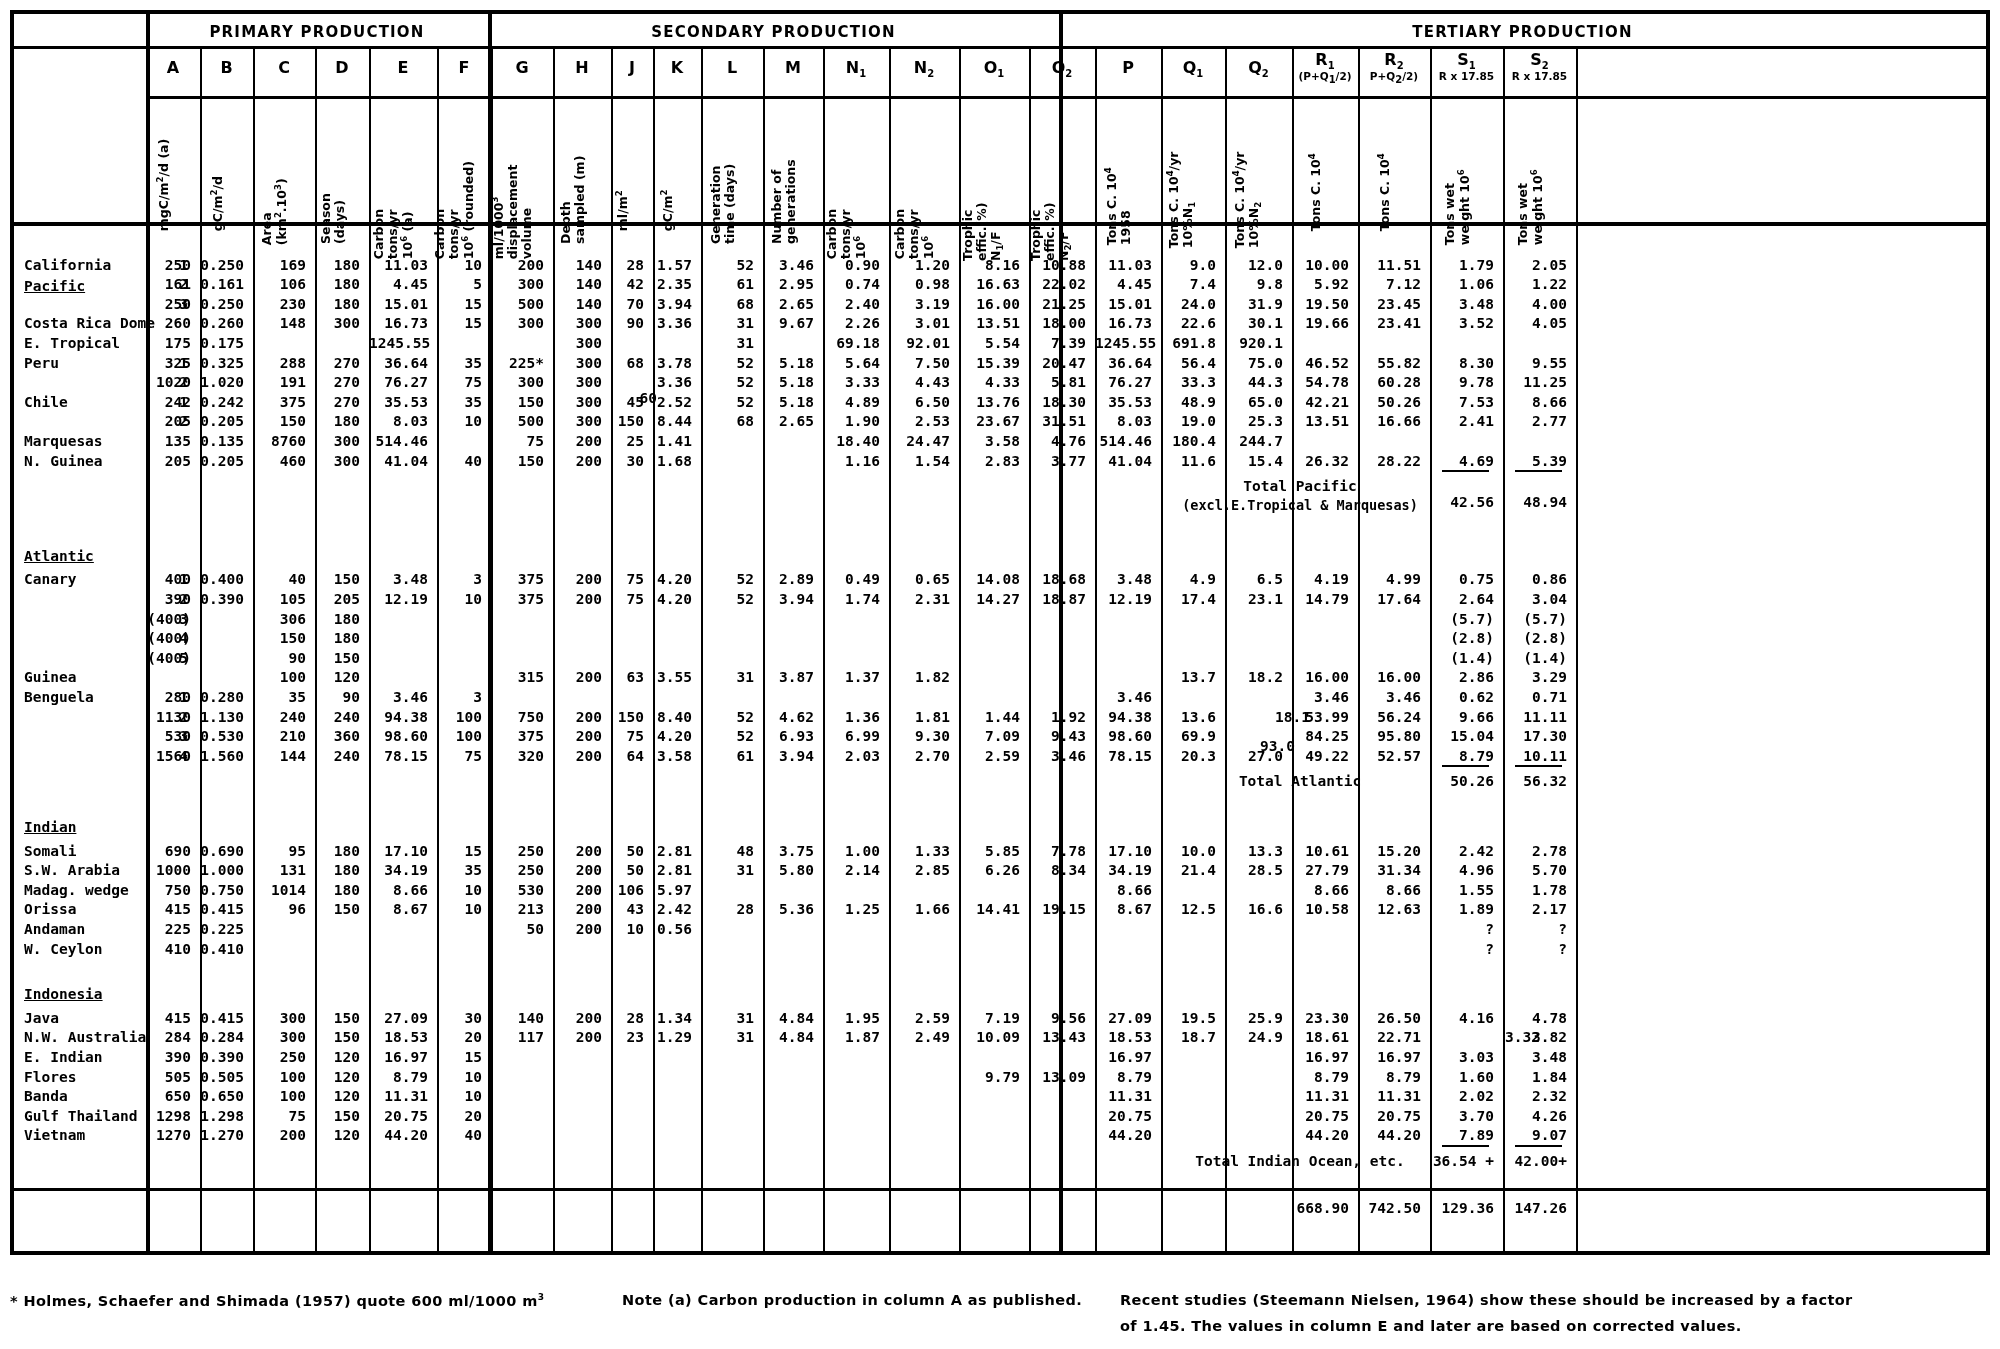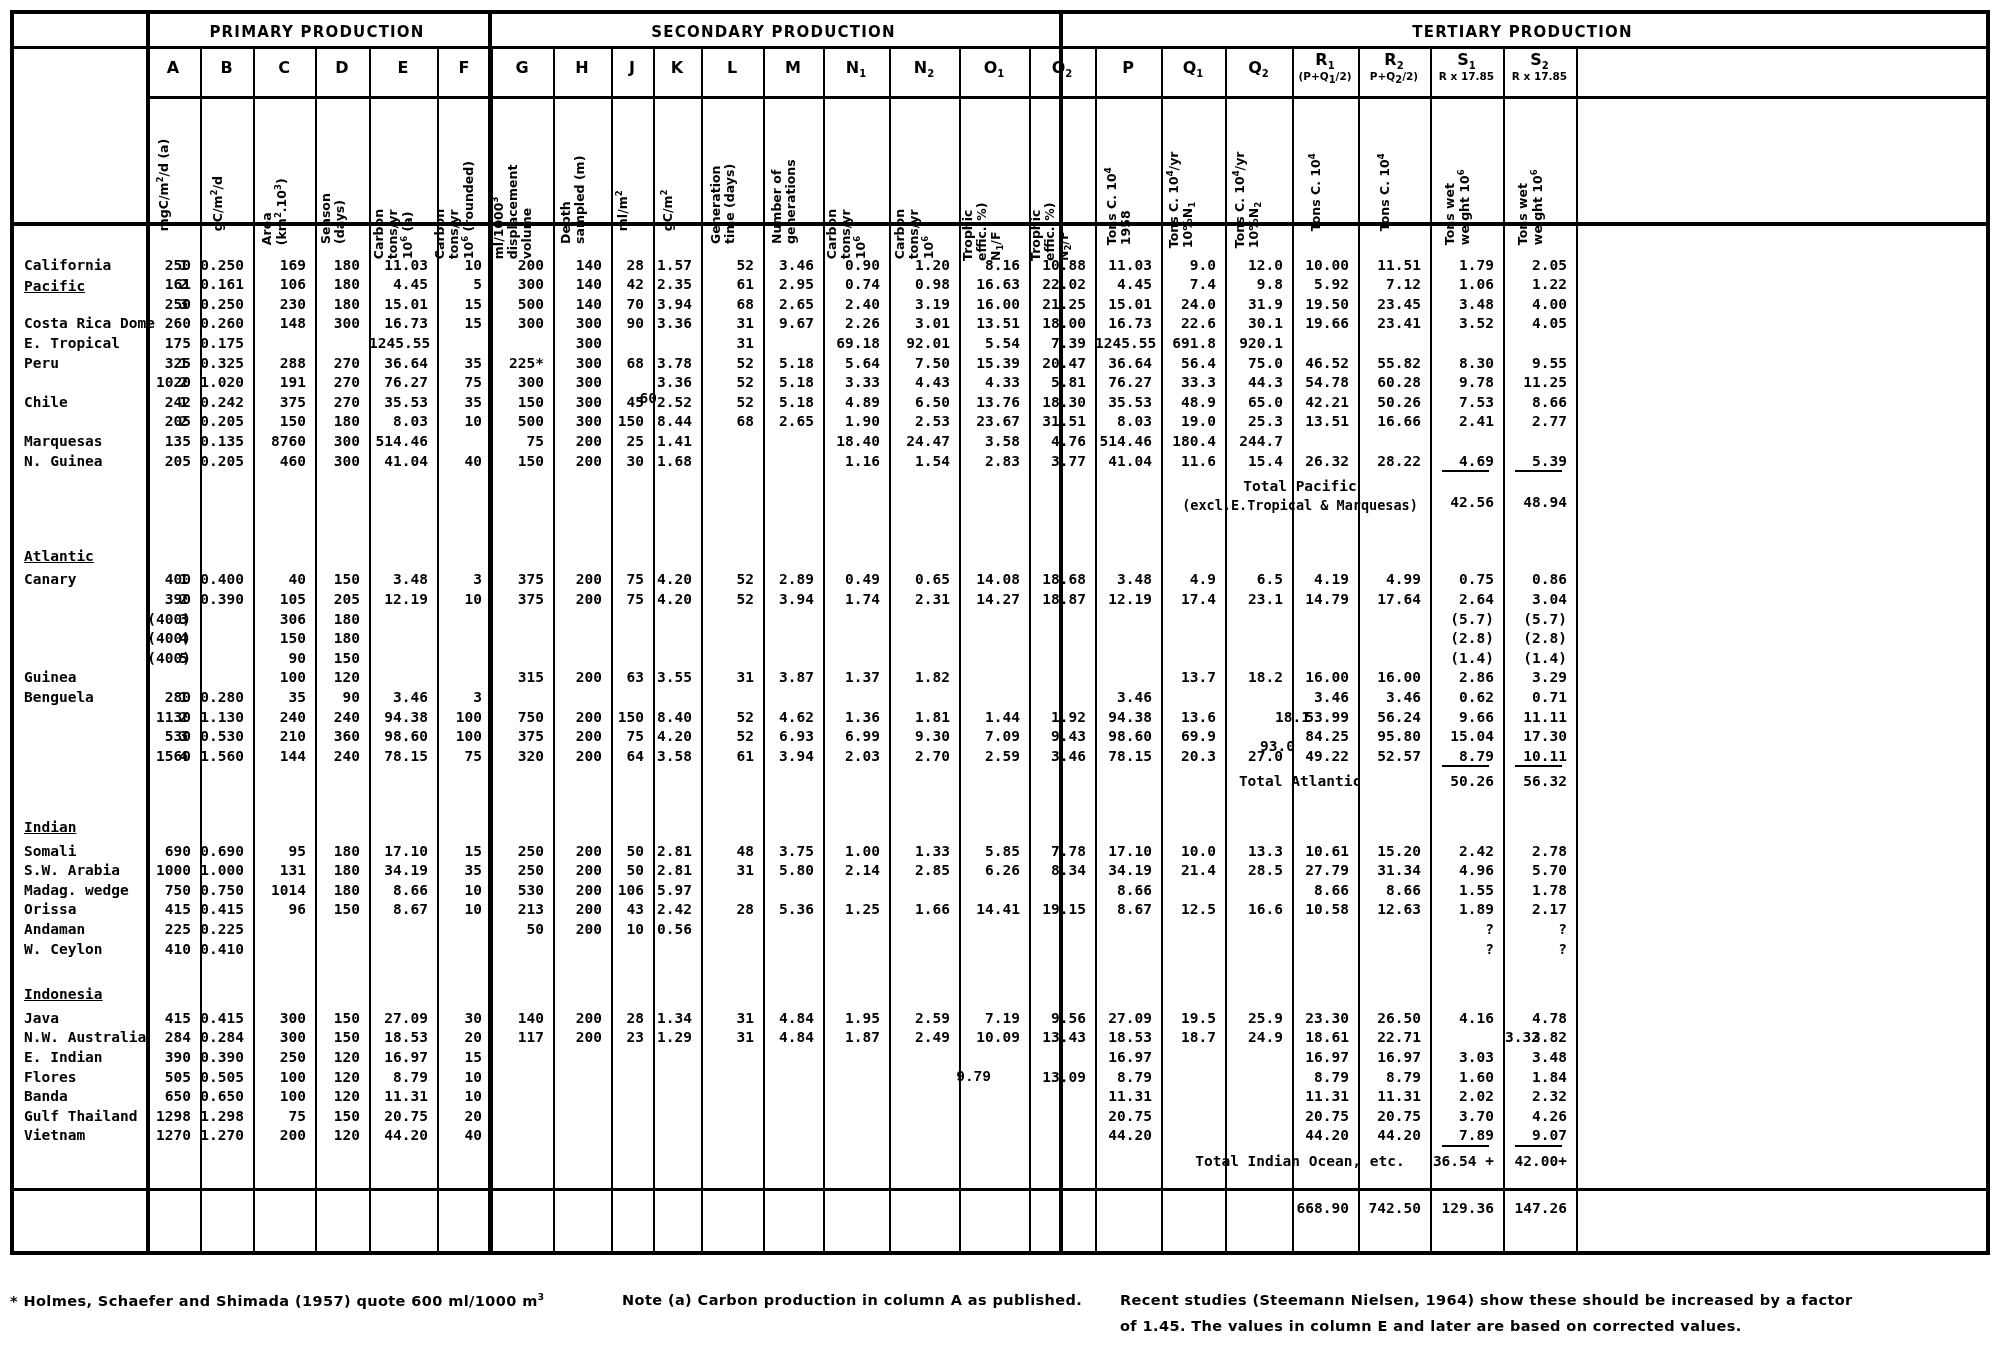--- a/index.html
+++ b/index.html
@@ -713,21 +713,21 @@
       <div class="num" style="left: 1358px; top: 1049px; width: 63px;">16.97</div>
       <div class="num" style="left: 1430px; top: 1049px; width: 64px;">3.03</div>
       <div class="num" style="left: 1503px; top: 1049px; width: 64px;">3.48</div>
       <div class="rowname" style="left: 24px; top: 1068.6px;">Flores</div>
       <div class="num" style="left: 146px; top: 1068.6px; width: 45px;">505</div>
       <div class="num" style="left: 200px; top: 1068.6px; width: 44px;">0.505</div>
       <div class="num" style="left: 253px; top: 1068.6px; width: 53px;">100</div>
       <div class="num" style="left: 315px; top: 1068.6px; width: 45px;">120</div>
       <div class="num" style="left: 369px; top: 1068.6px; width: 59px;">8.79</div>
       <div class="num" style="left: 437px; top: 1068.6px; width: 45px;">10</div>
-      <div class="num" style="left: 930px; top: 1068.6px; width: 61px; font-family: Liberation Mono, monospace;">9.79</div>
+      <div class="num" style="left: 959px; top: 1068.6px; width: 61px;">9.79</div>
       <div class="num" style="left: 1029px; top: 1068.6px; width: 57px;">13.09</div>
       <div class="num" style="left: 1095px; top: 1068.6px; width: 57px;">8.79</div>
       <div class="num" style="left: 1292px; top: 1068.6px; width: 57px;">8.79</div>
       <div class="num" style="left: 1358px; top: 1068.6px; width: 63px;">8.79</div>
       <div class="num" style="left: 1430px; top: 1068.6px; width: 64px;">1.60</div>
       <div class="num" style="left: 1503px; top: 1068.6px; width: 64px;">1.84</div>
       <div class="rowname" style="left: 24px; top: 1088.2px;">Banda</div>
       <div class="num" style="left: 146px; top: 1088.2px; width: 45px;">650</div>
       <div class="num" style="left: 200px; top: 1088.2px; width: 44px;">0.650</div>
       <div class="num" style="left: 253px; top: 1088.2px; width: 53px;">100</div>

